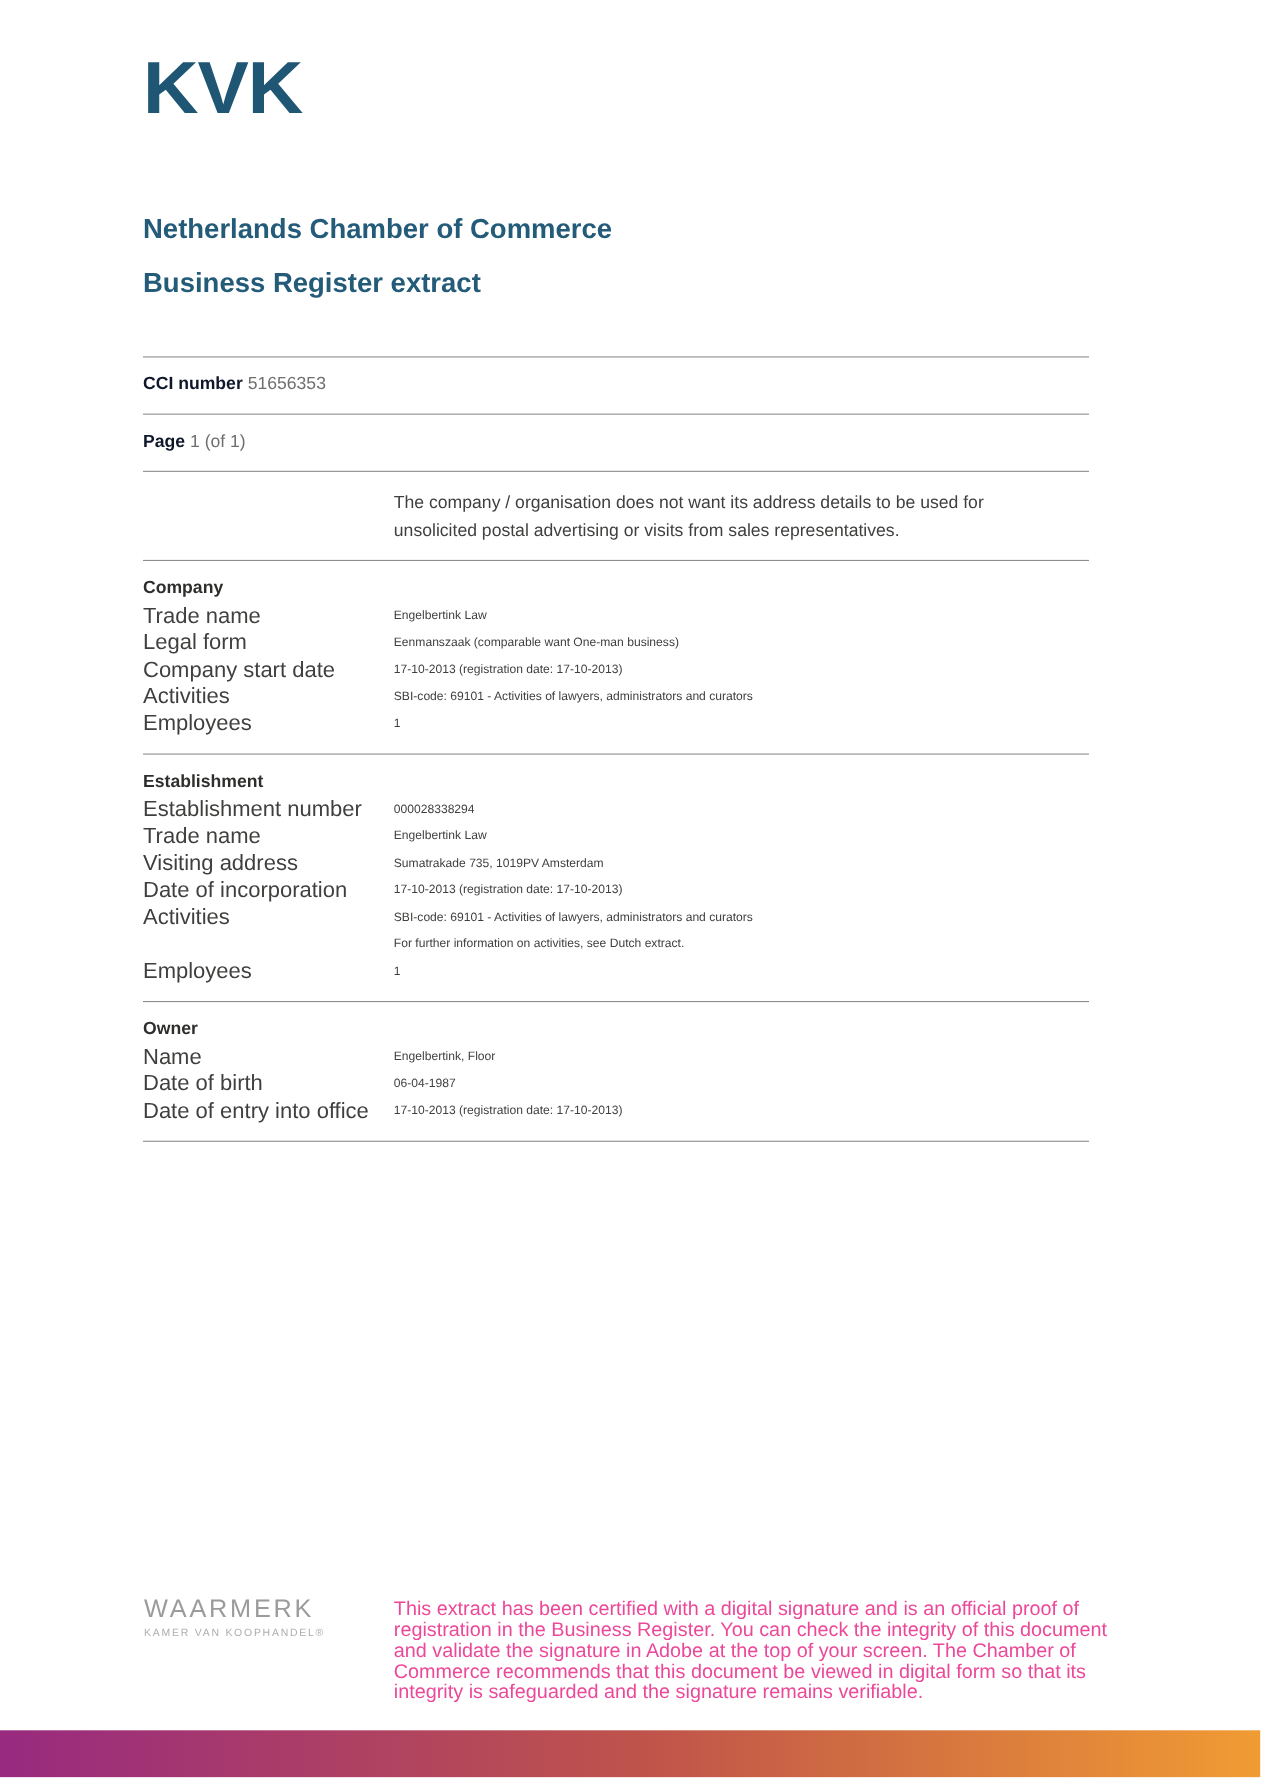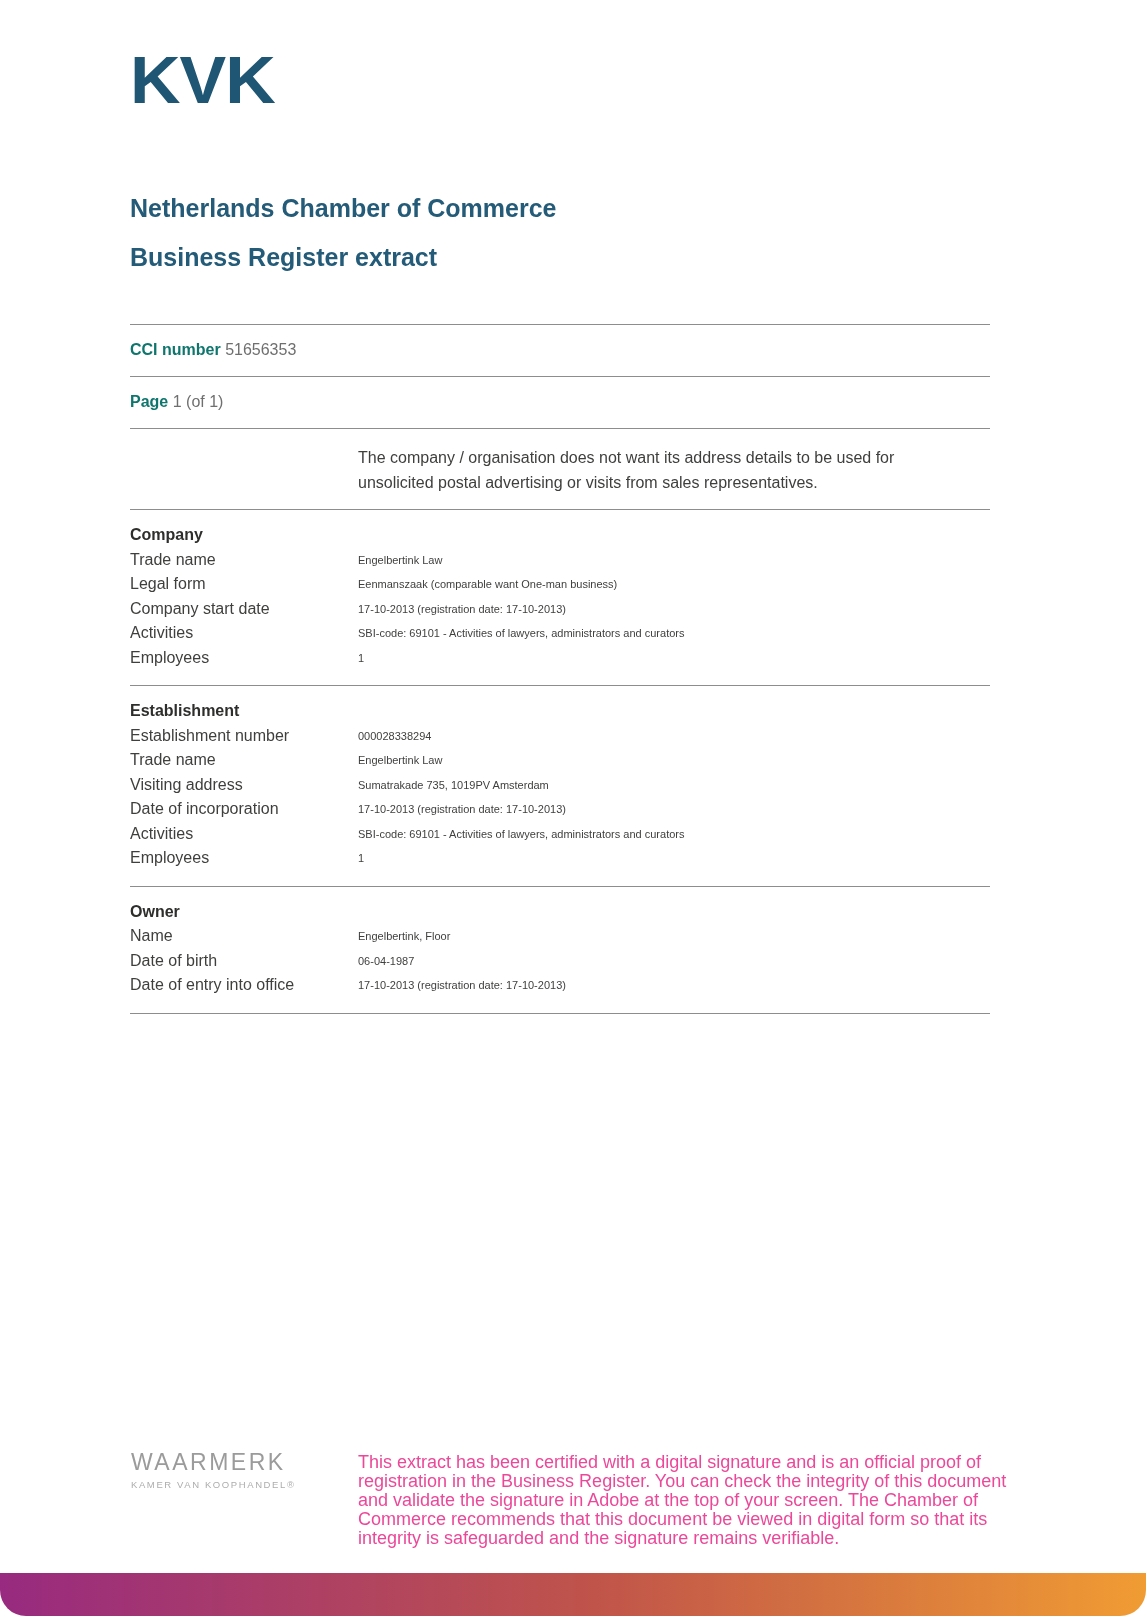--- a/index.html
+++ b/index.html
@@ -8,21 +8,20 @@
     font-family: "Liberation Sans", "DejaVu Sans", sans-serif;
     color: #3f3f3e;
   }
   .page {
     position: relative;
     width: 1146px;
     height: 1616px;
     margin: 0 auto;
     background: #ffffff;
     overflow: hidden;
-    border-radius: 26px;
   }
   .content {
     position: absolute;
     left: 130px;
     top: 0;
     width: 860px;
   }
   .logo {
     margin-top: 46px;
     font-size: 70px;
@@ -44,42 +43,42 @@
   .rule {
     border: none;
     border-top: 1.5px solid #8d8d8d;
     height: 0;
   }
   .rule-first { margin-top: 54px; }
   .meta-row {
     padding: 16px 0 17px 0;
     font-size: 16px;
   }
-  .meta-label { font-weight: bold; color: #0f766e; }
+  .meta-label { font-weight: bold; color: #0f172a; }
   .meta-value { color: #6f6f6f; }
   .notice-block {
     padding: 16px 0 14px 0;
     margin-left: 228px;
     font-size: 16px;
     line-height: 25px;
     color: #3f3f3e;
     max-width: 590px;
   }
   .kv-section { padding: 13px 0 15px 0; }
   .section-title {
     font-size: 16px;
     font-weight: bold;
     color: #2e2e2d;
     line-height: 24.5px;
   }
   .kv-row { display: flex; }
   .kv-label {
     width: 228px;
     flex: 0 0 228px;
-    font-size: 16px;
+    font-size: 20px;
     line-height: 24.5px;
     color: #3f3f3e;
   }
   .kv-value {
     font-size: 11px;
     line-height: 24.5px;
     color: #3f3f3e;
   }
   .footer-mark {
     position: absolute;
@@ -209,20 +208,21 @@
           <div class="kv-row">
             <div class="kv-label">Date of incorporation</div>
             <div class="kv-value">
               <div>17-10-2013 (registration date: 17-10-2013)</div>
             </div>
           </div>
           <div class="kv-row">
             <div class="kv-label">Activities</div>
             <div class="kv-value">
               <div>SBI-code: 69101 - Activities of lawyers, administrators and curators</div>
+              <div>For further information on activities, see Dutch extract.</div>
             </div>
           </div>
           <div class="kv-row">
             <div class="kv-label">Employees</div>
             <div class="kv-value">
               <div>1</div>
             </div>
           </div>
         </section>
         <div class="rule"></div>

